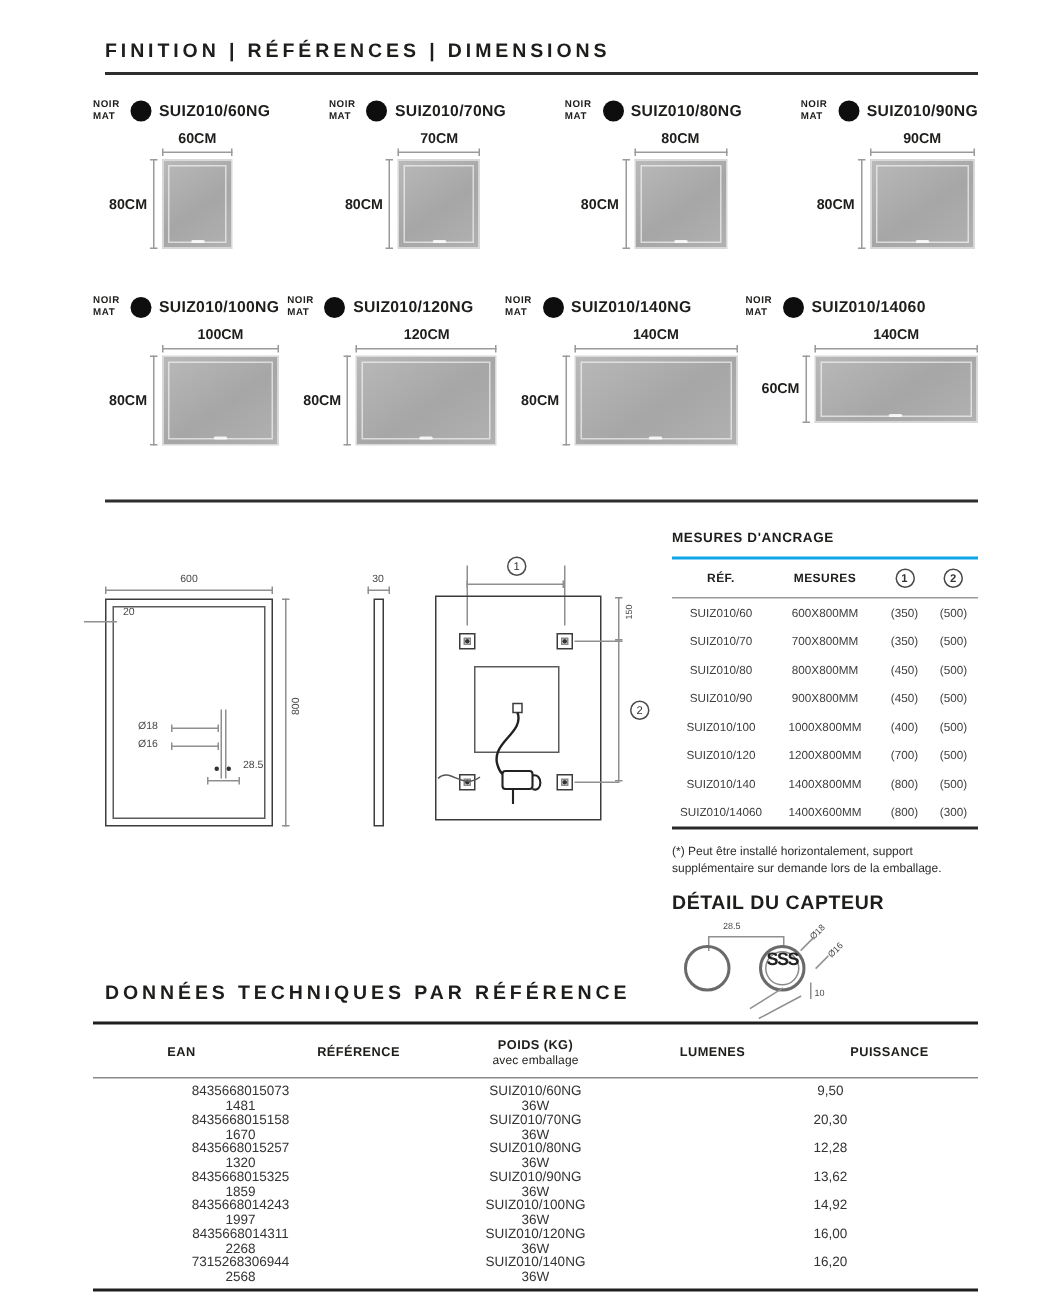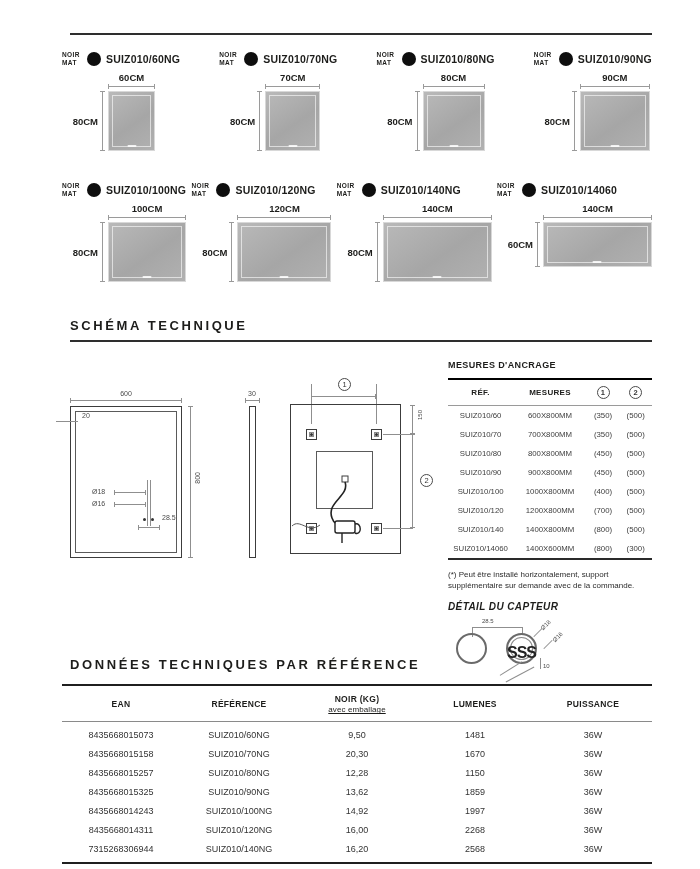--- a/index.html
+++ b/index.html
@@ -78,49 +78,50 @@
   .bracket::before { content:""; position:absolute; inset:2px; border:1px solid #8a8a8a; }
   .bracket::after { content:""; position:absolute; left:50%; top:50%; width:3px; height:3px; margin:-1.5px 0 0 -1.5px; border-radius:50%; background:#333; }
   .badge { width:13px; height:13px; border:1px solid #4a4a4a; border-radius:50%; background:#fff;
            display:flex; align-items:center; justify-content:center; font-size:7.5px; color:#333; }
   .badge.abs { position:absolute; z-index:2; }
   .cable-svg { position:absolute; left:0; top:26px; z-index:1; }
   .sensor-dot { position:absolute; width:3px; height:3px; border-radius:50%; background:#333; }
 
   
   .atable-title { font-size:9px; font-weight:800; letter-spacing:.4px; margin-top:2px; }
-  .atable { margin-top:8px; border-top:2px solid #000000; border-bottom:2px solid #2a2a2a; }
+  .atable { margin-top:8px; border-top:2px solid #0ea5e9; border-bottom:2px solid #2a2a2a; }
   .atable-head, .atable-row { display:grid; grid-template-columns:32% 36% 16% 16%; align-items:center; text-align:center; }
   .atable-head { height:26px; border-bottom:1px solid #9a9a9a; font-size:8px; font-weight:700; letter-spacing:.3px; }
   .atable-head .badge { margin:0 auto; }
   .atable-row { height:19px; font-size:7.8px; color:#3d3d3d; }
   .footnote { font-size:8px; line-height:1.4; color:#2c2c2c; margin-top:9px; width:200px; }
-  .sensor-title { font-size:10px; font-weight:800; letter-spacing:.4px; margin-top:10px;font-style:italic; }
+  .sensor-title { font-size:13px; font-weight:800; letter-spacing:.4px; margin-top:10px; }
   .sensor-draw { position:relative; height:58px; margin-top:6px; }
   .scircle { position:absolute; width:31px; height:31px; border:2px solid #6a6a6a; border-radius:50%; }
   .scircle.inner-ring { box-shadow:inset 0 0 0 2px #fff, inset 0 0 0 3px #8a8a8a;
-    display:flex; align-items:flex-end; justify-content:center; font-size:16px; font-weight:700; letter-spacing:-1px; color:#222; }
+    display:flex; align-items:flex-start; justify-content:center; font-size:12px; font-weight:700; letter-spacing:-1px; color:#222; }
   .slabel { position:absolute; font-size:6px; color:#4a4a4a; white-space:nowrap; }
   .sline { position:absolute; background:#8f8f8f; }
 
   .donnees-title { margin-top:auto; margin-bottom:4px; }
 
   
   .ttable { margin-top:8px; border-top:2.5px solid #1f1f1f; border-bottom:2.5px solid #1f1f1f; }
   .ttable-head { display:grid; grid-template-columns:repeat(5,1fr); align-items:center; text-align:center;
                  padding:8px 0 7px; border-bottom:1px solid #8a8a8a; font-size:8.5px; font-weight:700; letter-spacing:.3px; }
-  .th-sub { display:block; font-weight:500; font-size:8px; letter-spacing:.1px; margin-top:1px;text-decoration:underline; }
+  .th-sub { display:block; font-weight:500; font-size:8px; letter-spacing:.1px; margin-top:1px; }
   .ttable-body { padding:3px 0 4px; }
-  .trow { display:grid; grid-template-columns:repeat(5,1fr); align-items:center; text-align:center;
+  .trow { display:grid; grid-template-columns:repeat(3,1fr); align-items:center; text-align:center;
           height:19px; font-size:9px; color:#333; }
 </style>
 </head>
 <body>
 
 <section>
+  <h2 class="sec-title">FINITION | RÉFÉRENCES | DIMENSIONS</h2>
   <div class="rule"></div>
 
   <div class="vrow r1">
 
       <div class="cell">
         <div class="head">
           <span class="finish">NOIR MAT</span>
           <span class="dot"></span>
           <span class="ref">SUIZ010/60NG</span>
         </div>
@@ -253,21 +254,20 @@
             <span class="hlab">60CM</span>
             <div class="vdim"></div>
             <div class="mirror"></div>
           </div>
         </div>
       </div>
     </div>
 </section>
 
 <section class="sec2">
-  <h2 class="sec-title">SCHÉMA TECHNIQUE</h2>
   <div class="rule"></div>
 
   <div class="schema-flex">
 
     <div class="schema-left">
       <div class="drawing-area">
 
         <div class="fv">
           <div class="dlabel" style="left:0;top:0;width:112px;text-align:center;">600</div>
           <div class="dline-h tick-h" style="left:0;top:10px;width:112px;"></div>
@@ -388,21 +388,21 @@
 
             <div class="atable-row">
               <span>SUIZ010/14060</span>
               <span>1400X600MM</span>
               <span>(800)</span>
               <span>(300)</span>
             </div>
           </div>
       </div>
 
-      <p class="footnote">(*) Peut être installé horizontalement, support supplémentaire sur demande avec de la commande.</p>
+      <p class="footnote">(*) Peut être installé horizontalement, support supplémentaire sur demande lors de la emballage.</p>
 
       <h3 class="sensor-title">DÉTAIL DU CAPTEUR</h3>
       <div class="sensor-draw">
         <div class="slabel" style="left:34px;top:0;">28.5</div>
         <div class="sline" style="left:24px;top:9px;width:50px;height:1px;"></div>
         <div class="sline" style="left:24px;top:9px;width:1px;height:10px;"></div>
         <div class="sline" style="left:74px;top:9px;width:1px;height:8px;"></div>
         <div class="scircle" style="left:8px;top:15px;"></div>
         <div class="scircle inner-ring" style="left:58px;top:15px;">
             <span>SSS</span>
@@ -417,21 +417,21 @@
         <div class="sline" style="left:56px;top:56px;width:32px;height:1px;transform:rotate(-28deg);"></div>
       </div>
     </div>
   </div>
 
   <div class="ttable">
     <div class="ttable-head">
       <span>EAN</span>
       <span>RÉFÉRENCE</span>
       <span>
-        <span>NOIR (KG)</span>
+        <span>POIDS (KG)</span>
         <span class="th-sub">avec emballage</span>
       </span>
       <span>LUMENES</span>
       <span>PUISSANCE</span>
     </div>
     <div class="ttable-body">
 
         <div class="trow">
           <span>8435668015073</span>
           <span>SUIZ010/60NG</span>
@@ -445,21 +445,21 @@
           <span>SUIZ010/70NG</span>
           <span>20,30</span>
           <span>1670</span>
           <span>36W</span>
         </div>
 
         <div class="trow">
           <span>8435668015257</span>
           <span>SUIZ010/80NG</span>
           <span>12,28</span>
-          <span>1150</span>
+          <span>1320</span>
           <span>36W</span>
         </div>
 
         <div class="trow">
           <span>8435668015325</span>
           <span>SUIZ010/90NG</span>
           <span>13,62</span>
           <span>1859</span>
           <span>36W</span>
         </div>

